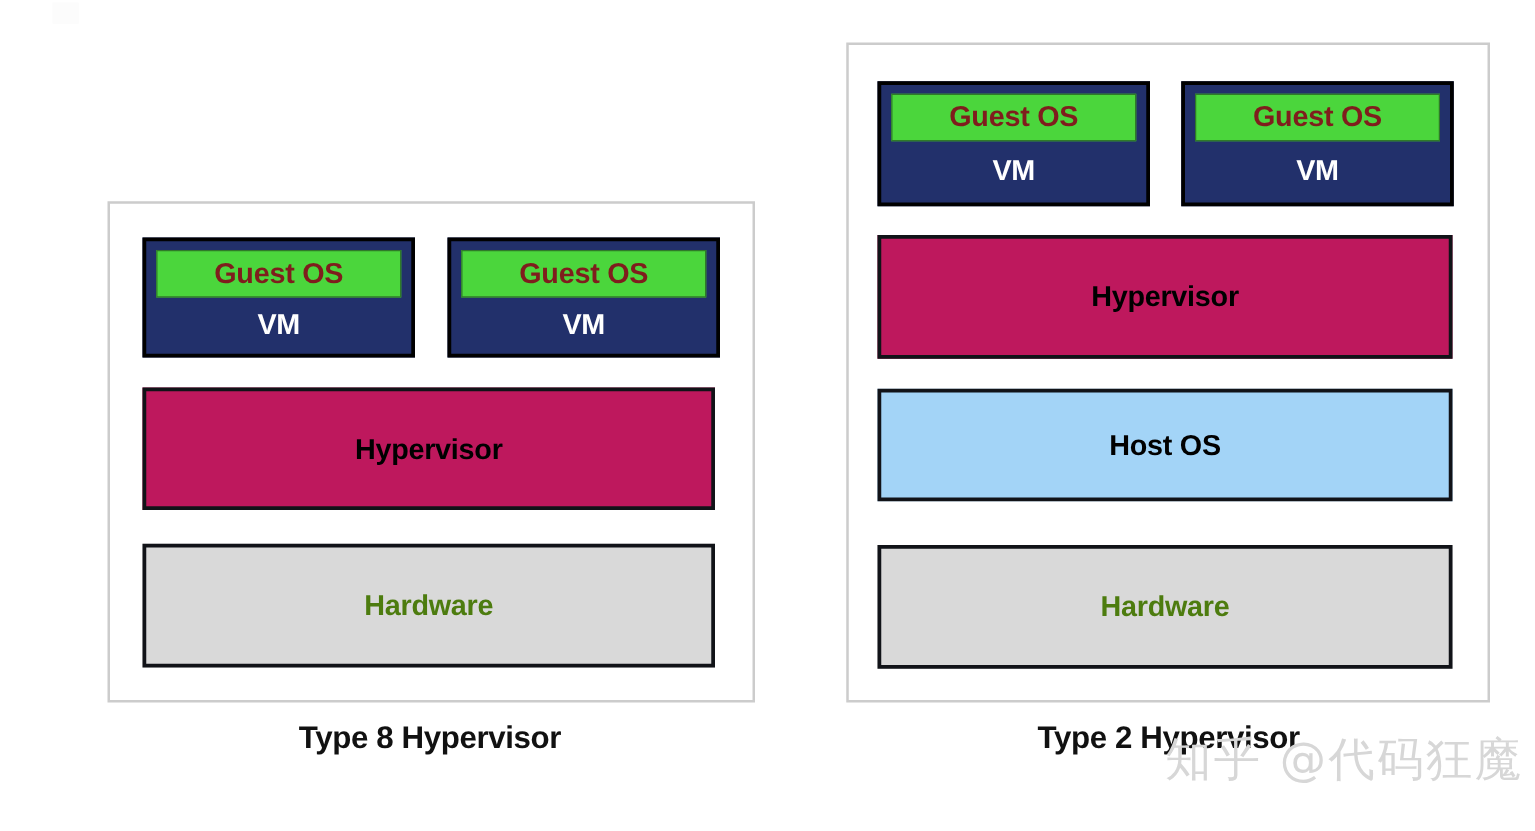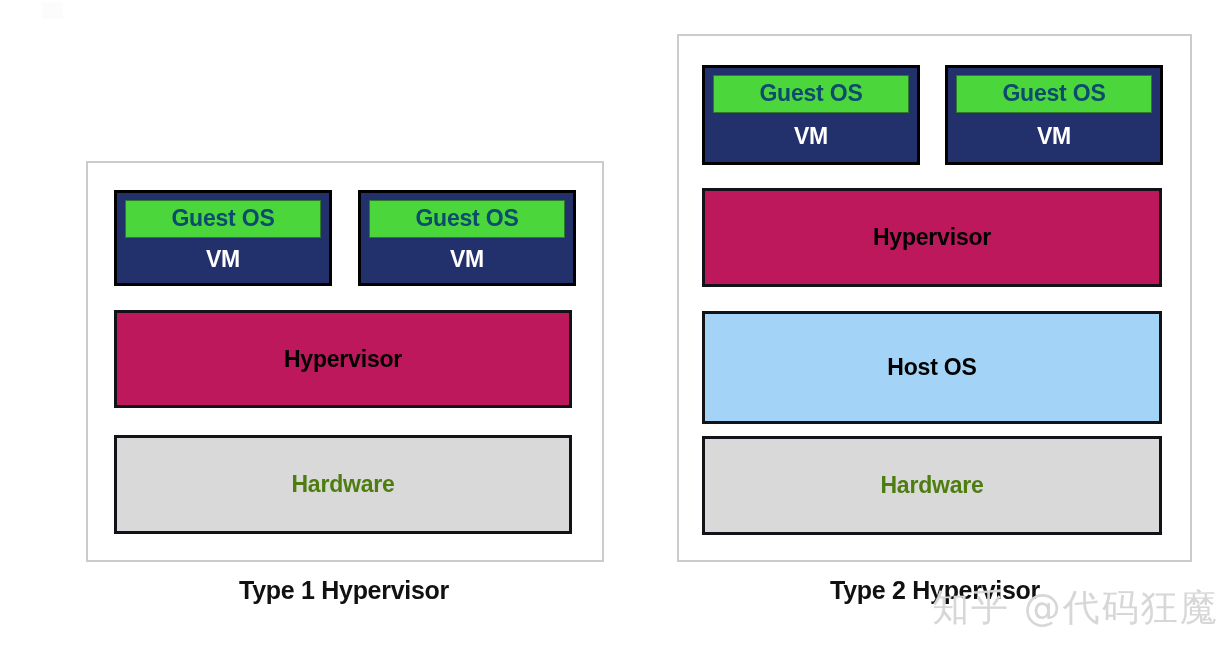--- a/index.html
+++ b/index.html
@@ -46,21 +46,21 @@
     box-sizing: border-box;
     display: flex;
     flex-direction: column;
     align-items: stretch;
     padding: 7px 8px 2px 8px;
   }
   .guest-os {
     background: #4bd63c;
     border: 1px solid #2f7a28;
     box-sizing: border-box;
-    color: #0c4a6e;
+    color: #7f1d1d;
     font-weight: bold;
     text-align: center;
     line-height: 1;
     padding: 6px 0 7px 0;
     letter-spacing: -0.2px;
   }
   .vm-label {
     color: #ffffff;
     font-weight: bold;
     text-align: center;
@@ -119,21 +119,21 @@
 
   #caption-left { left: 94px; top: 575px; width: 500px; font-size: 25px; }
 
   
   #vm-row-right { left: 702px; top: 65px; width: 461px; height: 100px; }
   #vm-row-right .vm-box { width: 218px; height: 100px; }
   #vm-row-right .guest-os { font-size: 23px; }
   #vm-row-right .vm-label { font-size: 23px; }
 
   #layer-hyp-right  { left: 702px; top: 188px; width: 460px; height: 99px; font-size: 23px; }
-  #layer-host-right { left: 702px; top: 311px; width: 460px; height: 113px; font-size: 23px; }
+  #layer-host-right { left: 702px; top: 311px; width: 460px; height: 90px; font-size: 23px; }
   #layer-hw-right   { left: 702px; top: 436px; width: 460px; height: 99px; font-size: 23px; }
 
   #caption-right { left: 685px; top: 575px; width: 500px; font-size: 25px; }
 </style>
 </head>
 <body>
 
 <div class="artifact-square"></div>
 
 <div class="panel panel-left"></div>
@@ -146,21 +146,21 @@
   <div class="vm-box">
     <div class="guest-os">Guest OS</div>
     <div class="vm-label">VM</div>
   </div>
 </div>
 
 <div class="layer layer-hypervisor" id="layer-hyp-left">Hypervisor</div>
 <div class="layer layer-hardware" id="layer-hw-left">Hardware</div>
 
 <div class="caption" id="caption-left">
-  <span>Type 1 Hypervisor</span>
+  <span>Type 8 Hypervisor</span>
 </div>
 
 <div class="panel panel-right"></div>
 
 <div class="vm-row" id="vm-row-right">
   <div class="vm-box">
     <div class="guest-os">Guest OS</div>
     <div class="vm-label">VM</div>
   </div>
   <div class="vm-box">

